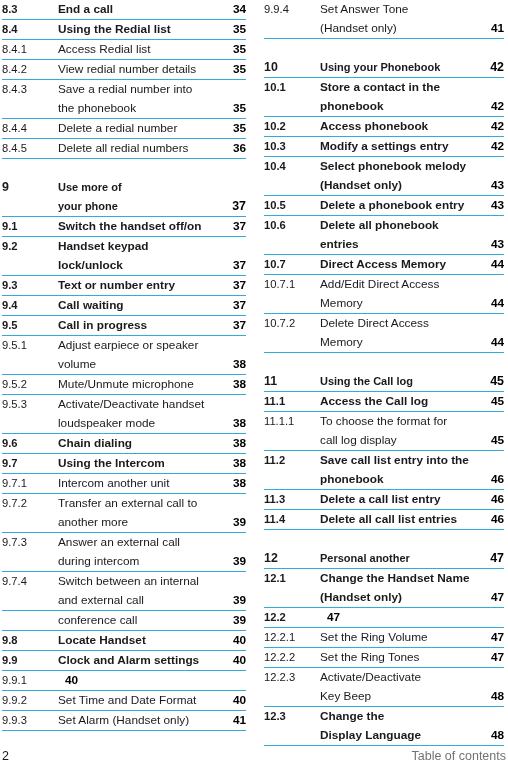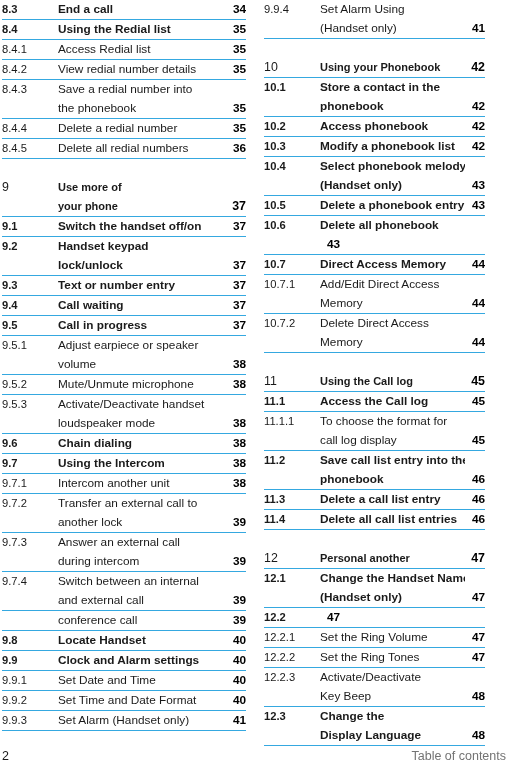--- a/index.html
+++ b/index.html
@@ -24,21 +24,21 @@
   .columns {
     display: flex;
     flex-direction: row;
     padding-top: 0px;
   }
   .column {
     width: 254px;
     box-sizing: border-box;
   }
   .column.left  { padding-left: 2px;  padding-right: 8px; }
-  .column.right { padding-left: 10px; padding-right: 23px; }
+  .column.right { padding-left: 10px; padding-right: 4px; }
 
   .toc-list {
     display: block;
   }
 
   
   .entry {
     display: block;
     border-bottom: 1.3px solid #35a8e0;
   }
@@ -76,21 +76,21 @@
     padding-left: 3px;
   }
 
   
   .entry.bold .num,
   .entry.bold .title {
     font-weight: bold;
   }
   
   .entry.chapter .num {
-    font-weight: normal;
+    font-weight: bold;
     font-size: 12.4px;
   }
   .entry.chapter .title {
     font-weight: bold;
     font-size: 11px;
   }
   .entry.chapter .page-no {
     font-size: 12.4px;
   }
 
@@ -289,21 +289,21 @@
             </div>
           </div>
           <div class="entry">
             <div class="line">
               <span class="num">9.7.2</span>
               <span class="title">Transfer an external call to</span>
               <span class="page-no"></span>
             </div>
             <div class="line">
               <span class="num"></span>
-              <span class="title">another lock</span>
+              <span class="title">another more</span>
               <span class="page-no">39</span>
             </div>
           </div>
           <div class="entry">
             <div class="line">
               <span class="num">9.7.3</span>
               <span class="title">Answer an external call</span>
               <span class="page-no"></span>
             </div>
             <div class="line">
@@ -341,21 +341,20 @@
           <div class="entry bold">
             <div class="line">
               <span class="num">9.9</span>
               <span class="title">Clock and Alarm settings</span>
               <span class="page-no">40</span>
             </div>
           </div>
           <div class="entry">
             <div class="line">
               <span class="num">9.9.1</span>
-              <span class="title">Set Date and Time</span>
               <span class="page-no">40</span>
             </div>
           </div>
           <div class="entry">
             <div class="line">
               <span class="num">9.9.2</span>
               <span class="title">Set Time and Date Format</span>
               <span class="page-no">40</span>
             </div>
           </div>
@@ -366,21 +365,21 @@
               <span class="page-no">41</span>
             </div>
           </div>
         </div>
     </div>
     <div class="column right">
       <div class="toc-list" id="right-col">
           <div class="entry">
             <div class="line">
               <span class="num">9.9.4</span>
-              <span class="title">Set Alarm Using</span>
+              <span class="title">Set Answer Tone</span>
               <span class="page-no"></span>
             </div>
             <div class="line">
               <span class="num"></span>
               <span class="title">(Handset only)</span>
               <span class="page-no">41</span>
             </div>
           </div>
           <div class="gap"></div>
           <div class="entry bold chapter">
@@ -405,21 +404,21 @@
           <div class="entry bold">
             <div class="line">
               <span class="num">10.2</span>
               <span class="title">Access phonebook</span>
               <span class="page-no">42</span>
             </div>
           </div>
           <div class="entry bold">
             <div class="line">
               <span class="num">10.3</span>
-              <span class="title">Modify a phonebook list</span>
+              <span class="title">Modify a settings entry</span>
               <span class="page-no">42</span>
             </div>
           </div>
           <div class="entry bold">
             <div class="line">
               <span class="num">10.4</span>
               <span class="title">Select phonebook melody</span>
               <span class="page-no"></span>
             </div>
             <div class="line">
@@ -436,20 +435,21 @@
             </div>
           </div>
           <div class="entry bold">
             <div class="line">
               <span class="num">10.6</span>
               <span class="title">Delete all phonebook</span>
               <span class="page-no"></span>
             </div>
             <div class="line">
               <span class="num"></span>
+              <span class="title">entries</span>
               <span class="page-no">43</span>
             </div>
           </div>
           <div class="entry bold">
             <div class="line">
               <span class="num">10.7</span>
               <span class="title">Direct Access Memory</span>
               <span class="page-no">44</span>
             </div>
           </div>

